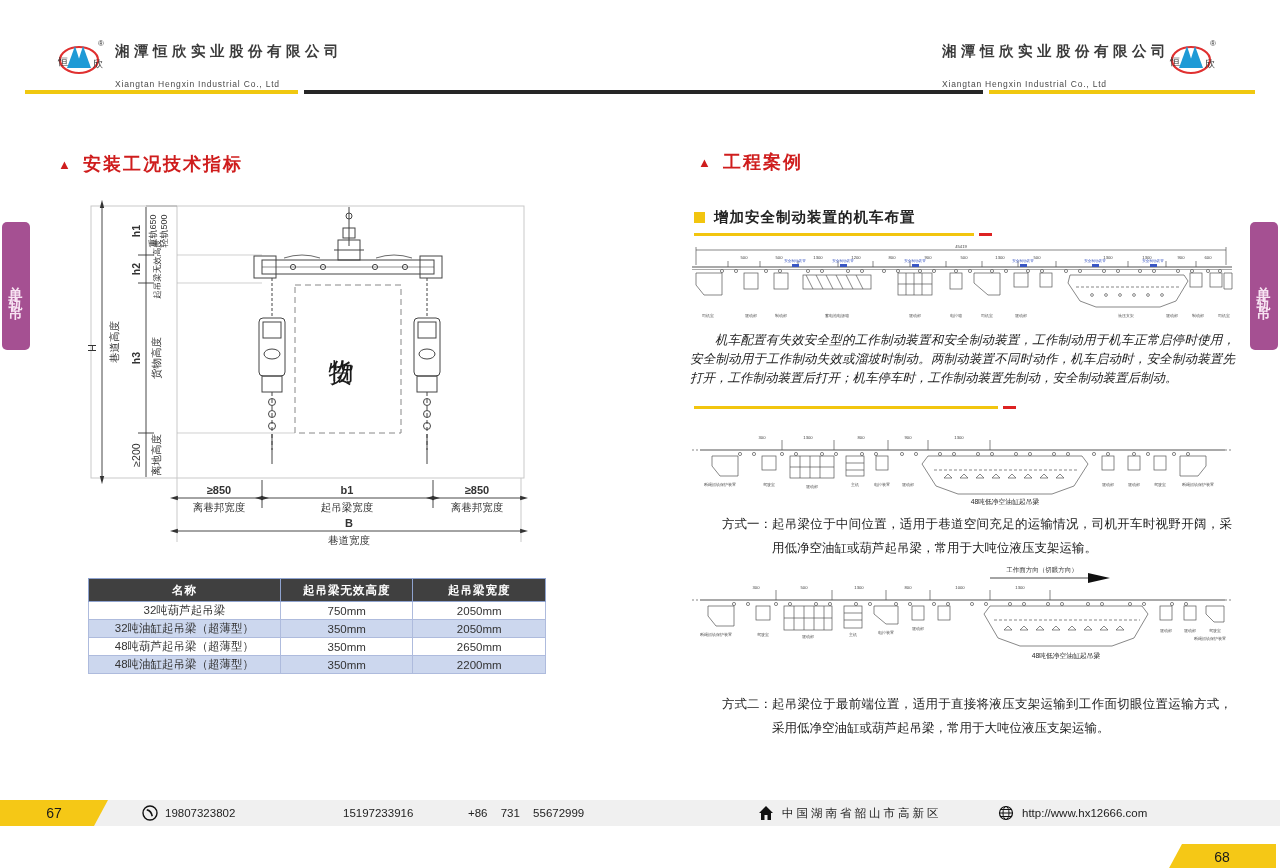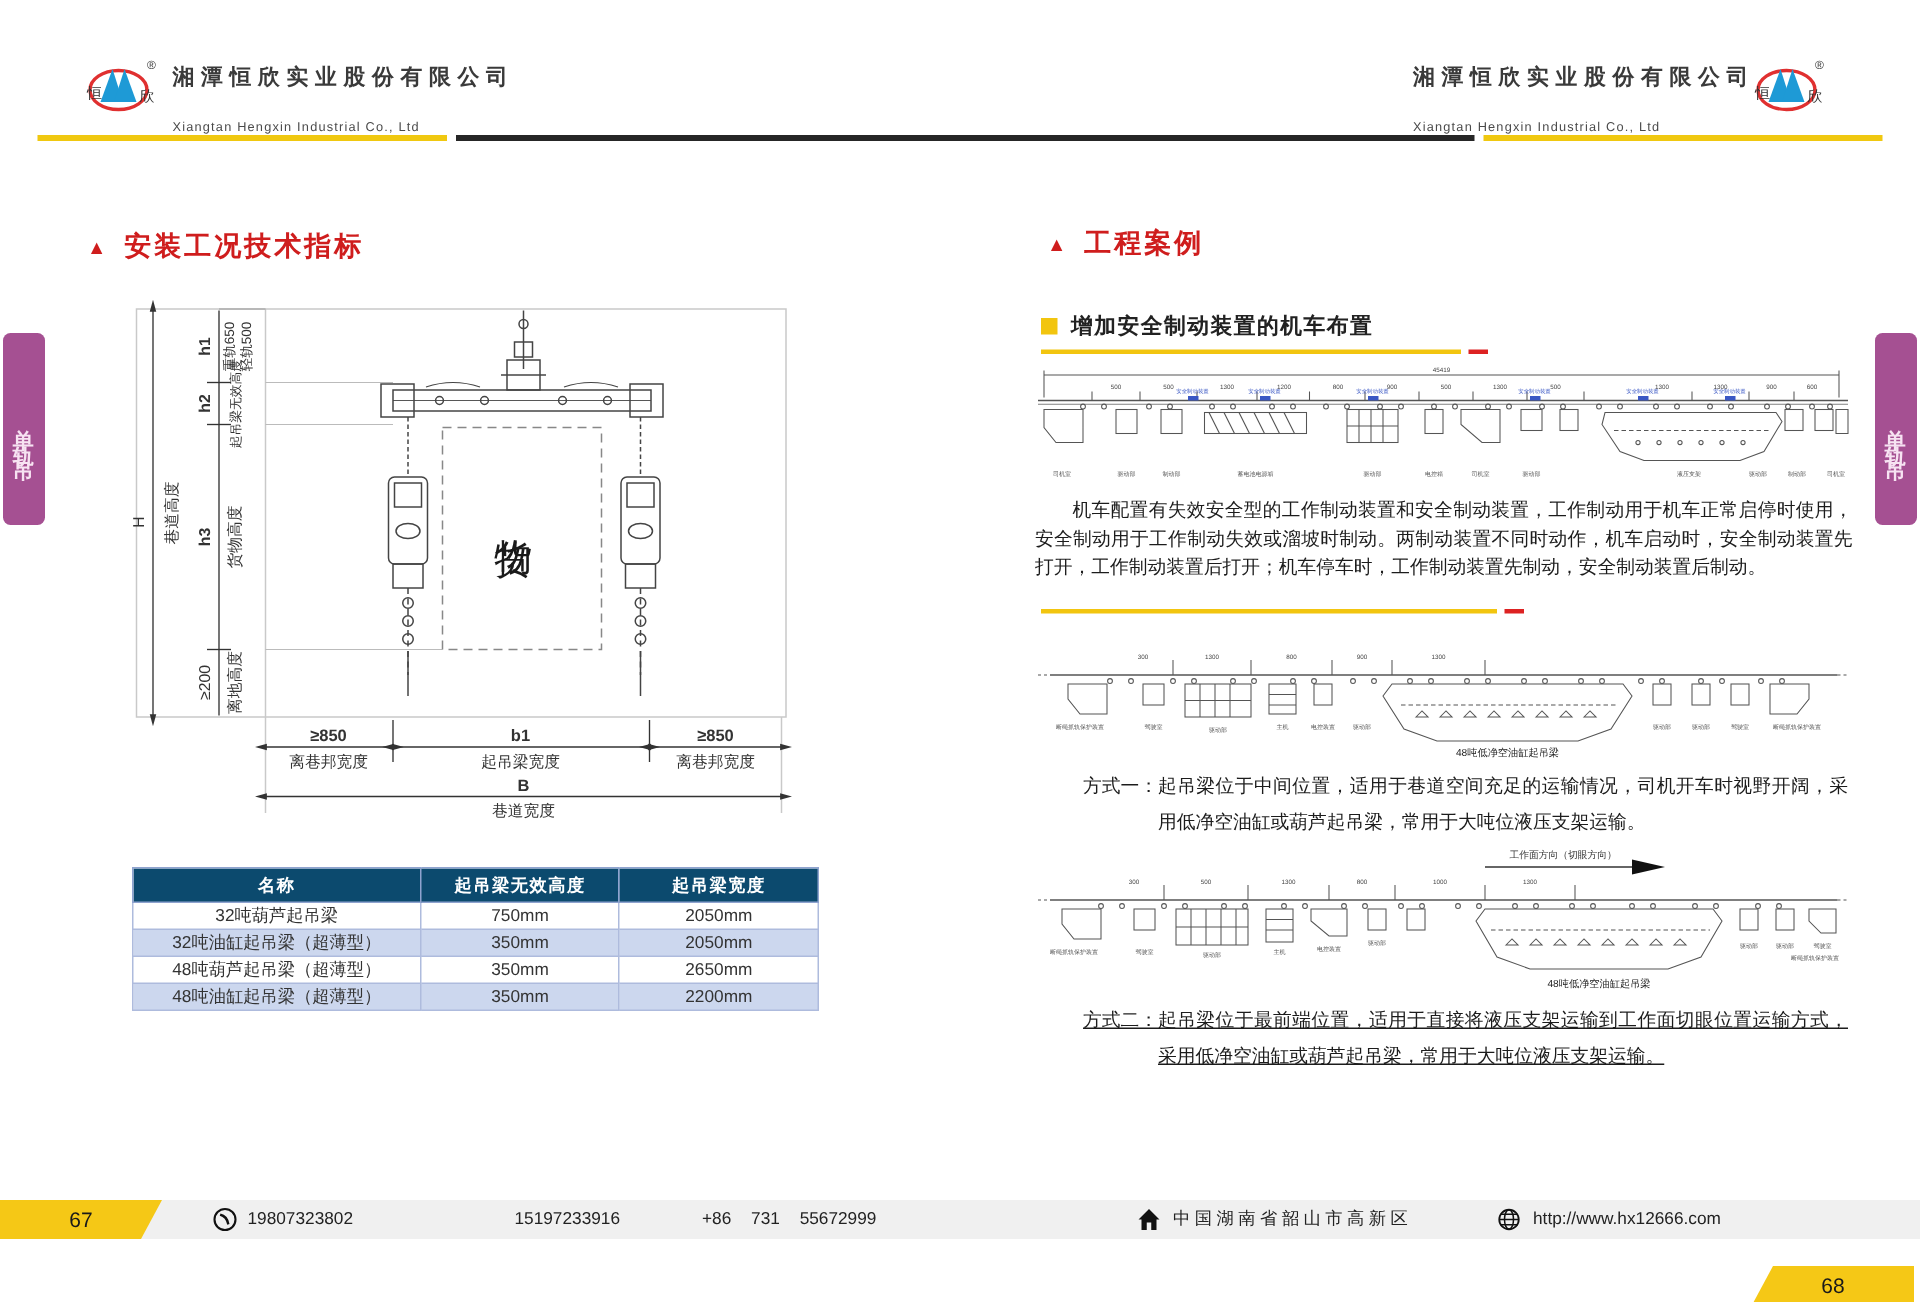--- a/index.html
+++ b/index.html
@@ -32,29 +32,29 @@
   .sub-head-row .sq { width:11px; height:11px; background:#f2c50f; }
   .sub-head-row .txt { font-size:14.5px; font-weight:bold; color:#222; letter-spacing:1px; }
   .underline { display:flex; margin-top:6px; height:3px; }
   .underline .gold { background:#f2c50f; flex:1; }
   .underline .gap { width:5px; }
   .underline .red { background:#d22; width:13px; }
 
   
   .para { position:absolute; font-size:12.5px; line-height:1.52; text-align:justify;
           color:#1c1c1c; }
-  .para.indent { text-indent:2em; }
+  .para.indent { text-indent:2em;font-style:italic; }
   .mode { position:absolute; display:flex; font-size:12.5px; line-height:1.95; color:#1c1c1c; }
   .mode .lbl { white-space:nowrap; }
   .mode .body { flex:1; text-align:justify; }
 
   
   table.spec { position:absolute; left:88px; top:578px; width:458px; border-collapse:collapse;
                font-size:11.5px; border:1px solid #5f7ab8; }
-  table.spec th { background:#0c4a6e; color:#fff; font-weight:bold; height:23px;
+  table.spec th { background:#404040; color:#fff; font-weight:bold; height:23px;
                   border:1px solid #8fa3cf; letter-spacing:1px; }
   table.spec td { text-align:center; height:18px; border:1px solid #aebbdd; color:#333; }
   table.spec tr.alt td { background:#ccd7ee; }
   table.spec col.c1 { width:42%; } table.spec col.c2 { width:29%; } table.spec col.c3 { width:29%; }
 
   
   svg text { font-family:"Liberation Sans", sans-serif; fill:#333; }
   .cargo-t { font-family:"Liberation Serif", serif; font-size:25px; fill:#1a1a1a; }
   .dimtxt { font-size:11px; } .dimlbl { font-size:10.5px; }
   .rottxt { font-size:10.5px; }
@@ -593,21 +593,21 @@
   <text class="tiny" x="163" y="74" text-anchor="middle">主机</text>
   <text class="tiny" x="196" y="72" text-anchor="middle">电控装置</text>
   <text class="tiny" x="228" y="68" text-anchor="middle">驱动部</text>
   <text class="tiny" x="476" y="70" text-anchor="middle">驱动部</text>
   <text class="tiny" x="500" y="70" text-anchor="middle">驱动部</text>
   <text class="tiny" x="525" y="70" text-anchor="middle">驾驶室</text>
   <text class="tiny" x="520" y="78" text-anchor="middle">断绳抓轨保护装置</text>
   <text class="hull-lbl" x="376" y="96" text-anchor="middle">48吨低净空油缸起吊梁</text>
 </svg>
 
-<div class="mode" style="left:722px; top:668px; width:510px;text-decoration:underline;">
+<div class="mode" style="left:722px; top:692px; width:510px;">
   <span class="lbl">方式二：</span>
   <span class="body">起吊梁位于最前端位置，适用于直接将液压支架运输到工作面切眼位置运输方式，采用低净空油缸或葫芦起吊梁，常用于大吨位液压支架运输。</span>
 </div>
 
 <div class="footer-bar">
   <div class="pg pg-left">67</div>
 
   <svg class="ft-icon" style="left:142px;" viewBox="0 0 16 16">
     <circle cx="8" cy="8" r="7" fill="none" stroke="#111" stroke-width="1.4"></circle>
     <path d="M5 4 Q10 5 11 11 L9.5 11.5 Q8.5 6.5 4.5 5.5 Z" fill="#111"></path>

